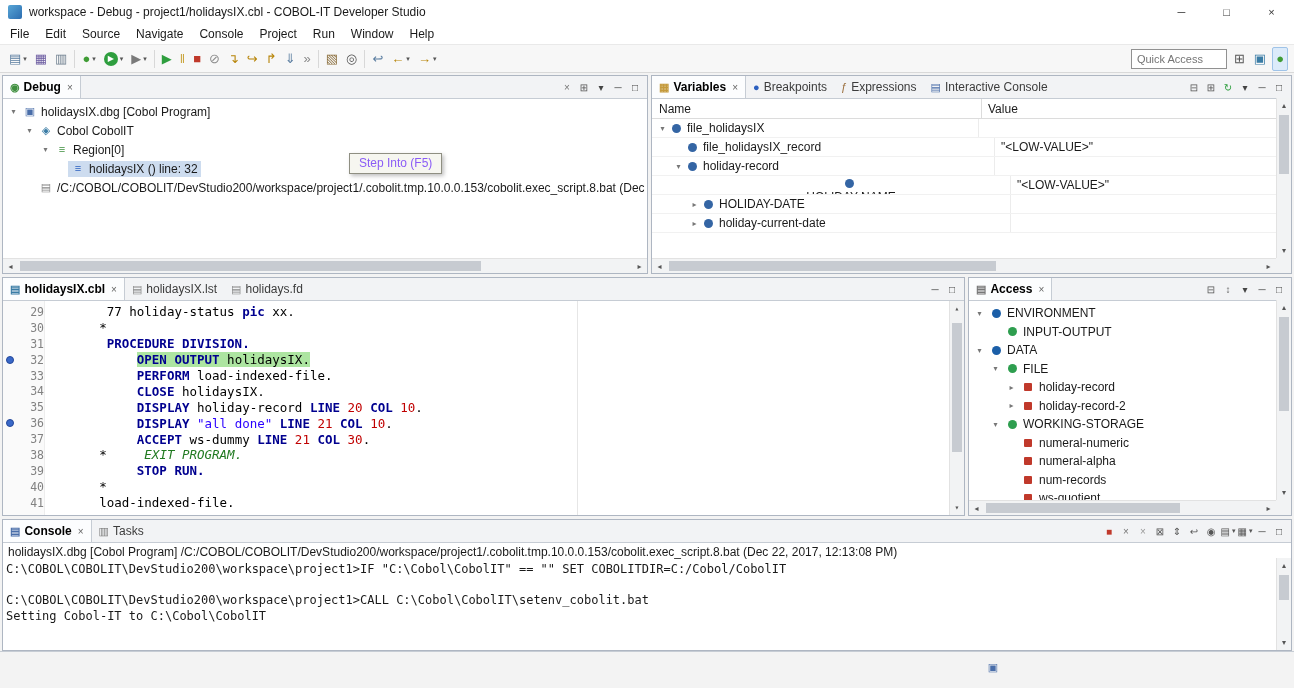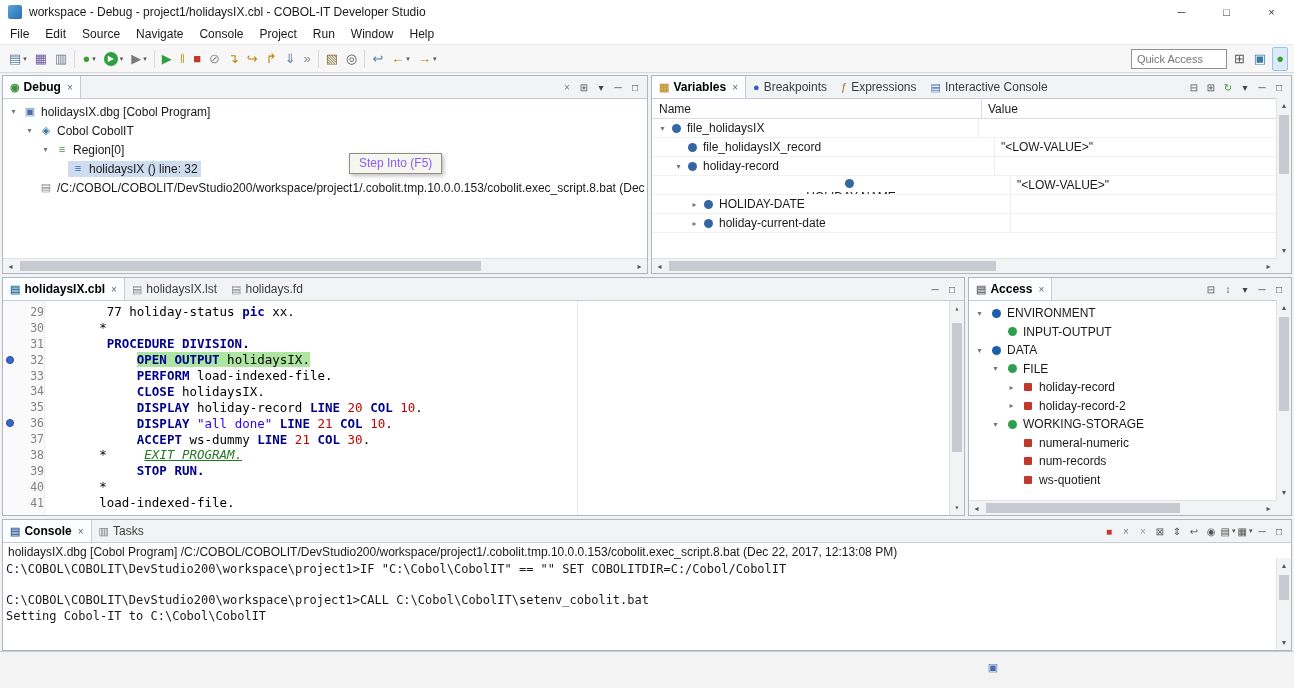--- a/index.html
+++ b/index.html
@@ -82,21 +82,21 @@
   .code-line{display:flex;height:15.9px;align-items:center;position:relative;}
   .gut-mark{width:14px;flex:none;height:100%;display:flex;align-items:center;justify-content:center;}
   .bp-dot{width:8px;height:8px;border-radius:50%;background:var(--breakpoint,#3968c8);border:1px solid #24489a;box-sizing:border-box;}
   .gut-num{width:27px;flex:none;padding-right:5px;color:#828282;font-size:11.5px;height:100%;
            display:flex;align-items:center;justify-content:flex-end;}
   .code-text{white-space:pre;padding-left:5px;}
   .tok-p{color:#000;}
   .tok-k{color:var(--kw,#00008f);font-weight:bold;}
   .tok-n{color:var(--num,#c00000);}
   .tok-s{color:var(--str,#2a00ff);}
-  .tok-c{color:var(--cmt,#217a21);font-style:italic;text-decoration:underline;}
+  .tok-c{color:var(--cmt,#217a21);font-style:italic;}
   .hl{background:var(--curline,#ade5a1);}
   .margin-line{position:absolute;left:574px;top:0;bottom:0;width:1px;background:#e6e6e6;}
 
   
   .console-banner{height:17px;flex:none;display:flex;align-items:center;padding-left:5px;white-space:nowrap;overflow:hidden;}
   .console-body{flex:1;min-height:0;overflow:hidden;font-family:"DejaVu Sans Mono","Liberation Mono",monospace;
                 font-size:12px;line-height:15.5px;padding:2px 15px 0 3px;}
   .console-line{min-height:15.5px;white-space:pre;}
 
   
@@ -606,20 +606,29 @@
                 <span class="tl">WORKING-STORAGE</span>
               </span>
             </div>
             <div class="tree-row" style="padding-left: 36px;">
               <span class="tw"></span>
               <span class="row-body">
                 <span class="ti">
                   <span class="sq" style="background: rgb(192, 57, 43);"></span>
                 </span>
                 <span class="tl">numeral-numeric</span>
+              </span>
+            </div>
+            <div class="tree-row" style="padding-left: 36px;">
+              <span class="tw"></span>
+              <span class="row-body">
+                <span class="ti">
+                  <span class="sq" style="background: rgb(192, 57, 43);"></span>
+                </span>
+                <span class="tl">numeral-alpha</span>
               </span>
             </div>
             <div class="tree-row" style="padding-left: 36px;">
               <span class="tw"></span>
               <span class="row-body">
                 <span class="ti">
                   <span class="sq" style="background: rgb(192, 57, 43);"></span>
                 </span>
                 <span class="tl">num-records</span>
               </span>

